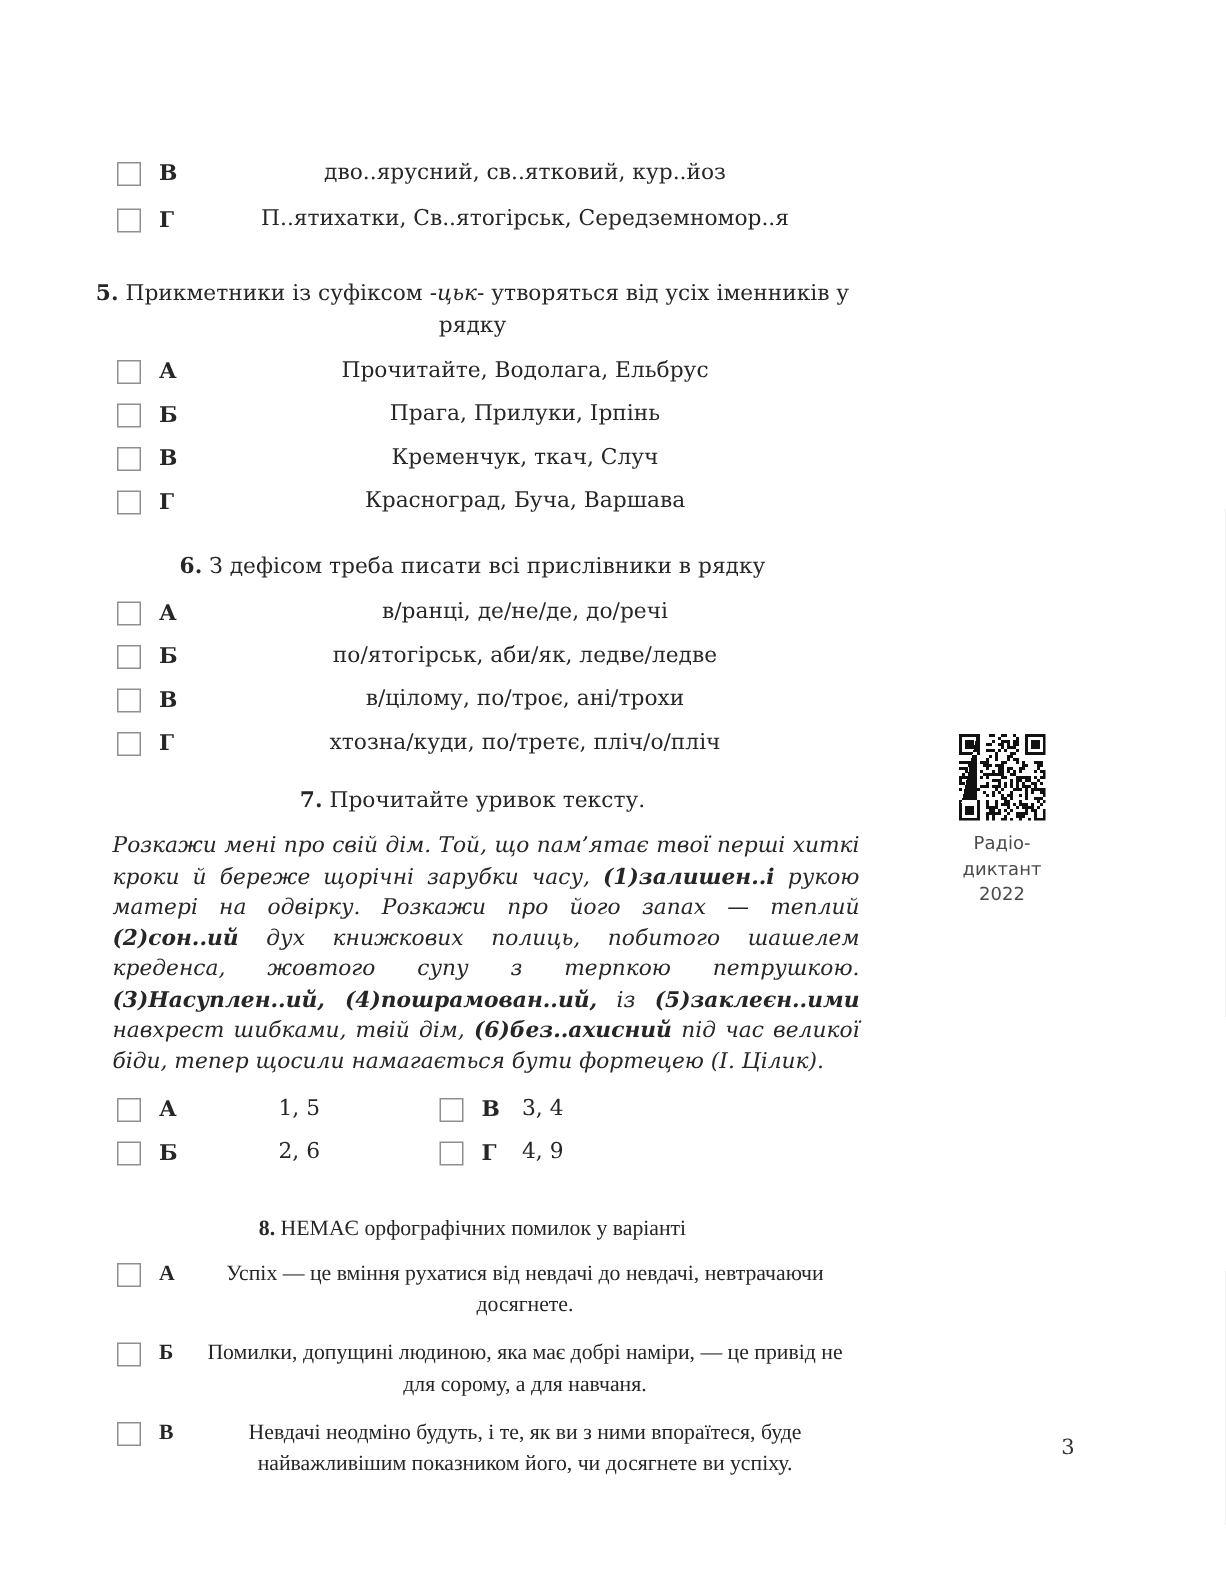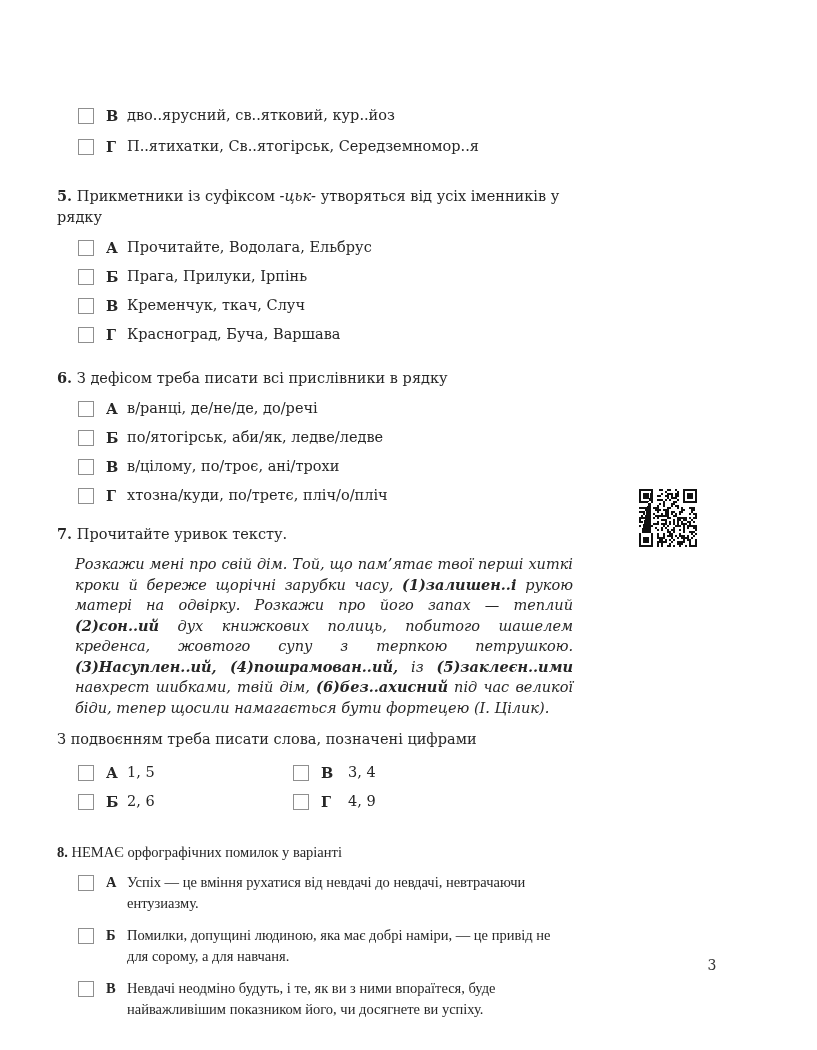--- a/index.html
+++ b/index.html
@@ -24,23 +24,23 @@
   .cb {
     flex:none;
     width:14px; height:14px;
     border:1px solid #8f8f8f;
     background:#fff;
     margin:3px 12px 0 21px;
     cursor:pointer;
   }
   .letter { flex:none; width:21px; font-weight:700; }
   .letter.wide { width:27px; }
-  .opt-text { flex:1; }
-  
-  .q-head { margin:0 0 9px 0; }
+  .opt-text { flex:1;text-align:center; }
+  
+  .q-head { margin:0 0 9px 0;text-align:center; }
   .q-num { font-weight:700; }
   section.q5 { margin-top:28px; }
   section.q6 { margin-top:22px; }
   section.q7 { margin-top:17px; }
   section.q8 { margin-top:22px;font-family:Liberation Serif, serif; }
   
   .passage {
     margin:1px 0 11px 18px;
     width:498px;
     text-align:justify;
@@ -143,21 +143,20 @@
       <div class="opt-row">
         <span class="cb"></span>
         <span class="letter">Г</span>
         <span class="opt-text">хтозна/куди, по/третє, пліч/о/пліч</span>
       </div>
     </section>
 
     <section class="q7">
       <p class="q-head"><span class="q-num">7.</span> <span>Прочитайте уривок тексту.</span></p>
       <p class="passage"><span>Розкажи мені про свій дім. Той, що пам’ятає твої перші хиткі кроки й береже щорічні зарубки часу, </span><span class="bseg">(1)залишен..і</span><span> рукою матері на одвірку. Розкажи про його запах — теплий </span><span class="bseg">(2)сон..ий</span><span> дух книжкових полиць, побитого шашелем креденса, жовтого супу з терпкою петрушкою. </span><span class="bseg">(3)Насуплен..ий, (4)пошрамован..ий,</span><span> із </span><span class="bseg">(5)заклеєн..ими</span><span> навхрест шибками, твій дім, </span><span class="bseg">(6)без..ахисний</span><span> під час великої біди, тепер щосили намагається бути фортецею (І. Цілик).</span></p>
-      <p class="substem">З подвоєнням треба писати слова, позначені цифрами</p>
       <div class="grid-row">
         <div class="opt-row col1">
           <span class="cb"></span>
           <span class="letter">А</span>
           <span class="opt-text">1, 5</span>
         </div>
         <div class="opt-row">
           <span class="cb"></span>
           <span class="letter wide">В</span>
           <span class="opt-text">3, 4</span>
@@ -175,21 +174,21 @@
           <span class="opt-text">4, 9</span>
         </div>
       </div>
     </section>
 
     <section class="q8">
       <p class="q-head"><span class="q-num">8.</span> <span>НЕМАЄ орфографічних помилок у варіанті</span></p>
       <div class="opt-row">
         <span class="cb"></span>
         <span class="letter">А</span>
-        <span class="opt-text">Успіх — це вміння рухатися від невдачі до невдачі, невтрачаючи ентузиазму.</span>
+        <span class="opt-text">Успіх — це вміння рухатися від невдачі до невдачі, невтрачаючи досягнете.</span>
       </div>
       <div class="opt-row">
         <span class="cb"></span>
         <span class="letter">Б</span>
         <span class="opt-text">Помилки, допущині людиною, яка має добрі наміри, — це привід не для сорому, а для навчаня.</span>
       </div>
       <div class="opt-row">
         <span class="cb"></span>
         <span class="letter">В</span>
         <span class="opt-text">Невдачі неодміно будуть, і те, як ви з ними впораїтеся, буде найважливішим показником його, чи досягнете ви успіху.</span>
@@ -197,16 +196,21 @@
 
     </section>
   </div>
 
   <div class="qr-block">
     <svg class="qr-svg" viewBox="0 0 29 29" shape-rendering="crispEdges">
       <rect x="0" y="0" width="29" height="29" fill="#ffffff"></rect>
       <path fill="#111111" fill-rule="evenodd" d="M0 0h7v7H0zM1 1v5h5V1zM2 2h3v3H2zM22 0h7v7h-7zM23 1v5h5V1zM24 2h3v3h-3zM0 22h7v7H0zM1 23v5h5V1zM2 24h3v3H2z"></path>
       <path id="qr-modules" fill="#111111" d="M10 0h1v1h-1zM11 0h1v1h-1zM14 0h1v1h-1zM15 0h1v1h-1zM18 0h1v1h-1zM13 1h1v1h-1zM19 1h1v1h-1zM11 2h1v1h-1zM14 2h1v1h-1zM15 2h1v1h-1zM16 2h1v1h-1zM18 2h1v1h-1zM19 2h1v1h-1zM9 3h1v1h-1zM10 3h1v1h-1zM13 3h1v1h-1zM14 3h1v1h-1zM16 3h1v1h-1zM18 3h1v1h-1zM19 3h1v1h-1zM14 4h1v1h-1zM16 4h1v1h-1zM17 4h1v1h-1zM18 4h1v1h-1zM9 5h1v1h-1zM10 5h1v1h-1zM11 5h1v1h-1zM13 5h1v1h-1zM15 5h1v1h-1zM19 5h1v1h-1zM12 6h1v1h-1zM17 6h1v1h-1zM18 6h1v1h-1zM10 7h1v1h-1zM12 7h1v1h-1zM16 7h1v1h-1zM17 7h1v1h-1zM9 8h1v1h-1zM12 8h1v1h-1zM16 8h1v1h-1zM18 8h1v1h-1zM19 8h1v1h-1zM0 9h1v1h-1zM1 9h1v1h-1zM2 9h1v1h-1zM3 9h1v1h-1zM4 9h1v1h-1zM7 9h1v1h-1zM8 9h1v1h-1zM9 9h1v1h-1zM14 9h1v1h-1zM15 9h1v1h-1zM19 9h1v1h-1zM21 9h1v1h-1zM25 9h1v1h-1zM26 9h1v1h-1zM27 9h1v1h-1zM3 10h1v1h-1zM8 10h1v1h-1zM9 10h1v1h-1zM10 10h1v1h-1zM12 10h1v1h-1zM13 10h1v1h-1zM14 10h1v1h-1zM21 10h1v1h-1zM22 10h1v1h-1zM26 10h1v1h-1zM27 10h1v1h-1zM0 11h1v1h-1zM1 11h1v1h-1zM2 11h1v1h-1zM5 11h1v1h-1zM9 11h1v1h-1zM13 11h1v1h-1zM14 11h1v1h-1zM16 11h1v1h-1zM17 11h1v1h-1zM20 11h1v1h-1zM21 11h1v1h-1zM26 11h1v1h-1zM2 12h1v1h-1zM4 12h1v1h-1zM7 12h1v1h-1zM11 12h1v1h-1zM13 12h1v1h-1zM14 12h1v1h-1zM16 12h1v1h-1zM18 12h1v1h-1zM20 12h1v1h-1zM25 12h1v1h-1zM27 12h1v1h-1zM28 12h1v1h-1zM1 13h1v1h-1zM8 13h1v1h-1zM9 13h1v1h-1zM10 13h1v1h-1zM11 13h1v1h-1zM12 13h1v1h-1zM13 13h1v1h-1zM14 13h1v1h-1zM17 13h1v1h-1zM18 13h1v1h-1zM28 13h1v1h-1zM0 14h1v1h-1zM1 14h1v1h-1zM2 14h1v1h-1zM4 14h1v1h-1zM5 14h1v1h-1zM7 14h1v1h-1zM9 14h1v1h-1zM14 14h1v1h-1zM15 14h1v1h-1zM19 14h1v1h-1zM20 14h1v1h-1zM21 14h1v1h-1zM22 14h1v1h-1zM23 14h1v1h-1zM25 14h1v1h-1zM27 14h1v1h-1zM28 14h1v1h-1zM0 15h1v1h-1zM4 15h1v1h-1zM11 15h1v1h-1zM12 15h1v1h-1zM13 15h1v1h-1zM17 15h1v1h-1zM19 15h1v1h-1zM20 15h1v1h-1zM22 15h1v1h-1zM23 15h1v1h-1zM26 15h1v1h-1zM0 16h1v1h-1zM1 16h1v1h-1zM3 16h1v1h-1zM5 16h1v1h-1zM9 16h1v1h-1zM13 16h1v1h-1zM15 16h1v1h-1zM17 16h1v1h-1zM19 16h1v1h-1zM21 16h1v1h-1zM24 16h1v1h-1zM25 16h1v1h-1zM27 16h1v1h-1zM3 17h1v1h-1zM7 17h1v1h-1zM8 17h1v1h-1zM9 17h1v1h-1zM11 17h1v1h-1zM12 17h1v1h-1zM13 17h1v1h-1zM15 17h1v1h-1zM17 17h1v1h-1zM19 17h1v1h-1zM21 17h1v1h-1zM22 17h1v1h-1zM23 17h1v1h-1zM25 17h1v1h-1zM0 18h1v1h-1zM2 18h1v1h-1zM5 18h1v1h-1zM6 18h1v1h-1zM12 18h1v1h-1zM14 18h1v1h-1zM18 18h1v1h-1zM19 18h1v1h-1zM20 18h1v1h-1zM22 18h1v1h-1zM24 18h1v1h-1zM25 18h1v1h-1zM26 18h1v1h-1zM27 18h1v1h-1zM28 18h1v1h-1zM4 19h1v1h-1zM5 19h1v1h-1zM8 19h1v1h-1zM11 19h1v1h-1zM13 19h1v1h-1zM17 19h1v1h-1zM22 19h1v1h-1zM24 19h1v1h-1zM27 19h1v1h-1zM28 19h1v1h-1zM9 20h1v1h-1zM11 20h1v1h-1zM14 20h1v1h-1zM16 20h1v1h-1zM17 20h1v1h-1zM20 20h1v1h-1zM22 20h1v1h-1zM28 20h1v1h-1zM14 21h1v1h-1zM15 21h1v1h-1zM17 21h1v1h-1zM22 21h1v1h-1zM25 21h1v1h-1zM26 21h1v1h-1zM27 21h1v1h-1zM9 22h1v1h-1zM12 22h1v1h-1zM15 22h1v1h-1zM16 22h1v1h-1zM20 22h1v1h-1zM26 22h1v1h-1zM28 22h1v1h-1zM9 23h1v1h-1zM12 23h1v1h-1zM14 23h1v1h-1zM15 23h1v1h-1zM16 23h1v1h-1zM18 23h1v1h-1zM20 23h1v1h-1zM21 23h1v1h-1zM22 23h1v1h-1zM24 23h1v1h-1zM27 23h1v1h-1zM9 24h1v1h-1zM10 24h1v1h-1zM11 24h1v1h-1zM12 24h1v1h-1zM16 24h1v1h-1zM19 24h1v1h-1zM21 24h1v1h-1zM22 24h1v1h-1zM23 24h1v1h-1zM24 24h1v1h-1zM26 24h1v1h-1zM10 25h1v1h-1zM11 25h1v1h-1zM13 25h1v1h-1zM15 25h1v1h-1zM17 25h1v1h-1zM22 25h1v1h-1zM24 25h1v1h-1zM25 25h1v1h-1zM28 25h1v1h-1zM9 26h1v1h-1zM10 26h1v1h-1zM11 26h1v1h-1zM12 26h1v1h-1zM13 26h1v1h-1zM16 26h1v1h-1zM19 26h1v1h-1zM20 26h1v1h-1zM21 26h1v1h-1zM22 26h1v1h-1zM25 26h1v1h-1zM28 26h1v1h-1zM9 27h1v1h-1zM11 27h1v1h-1zM15 27h1v1h-1zM19 27h1v1h-1zM20 27h1v1h-1zM21 27h1v1h-1zM25 27h1v1h-1zM28 27h1v1h-1zM9 28h1v1h-1zM11 28h1v1h-1zM14 28h1v1h-1zM15 28h1v1h-1zM17 28h1v1h-1zM20 28h1v1h-1zM23 28h1v1h-1zM25 28h1v1h-1zM26 28h1v1h-1zM27 28h1v1h-1zM28 28h1v1h-1z"></path>
     </svg>
+    <div class="qr-label">
+      <div>Радіо-</div>
+      <div>диктант</div>
+      <div>2022</div>
+    </div>
   </div>
 
   <div class="pagenum">3</div>
 </div>
 
 </body></html>

